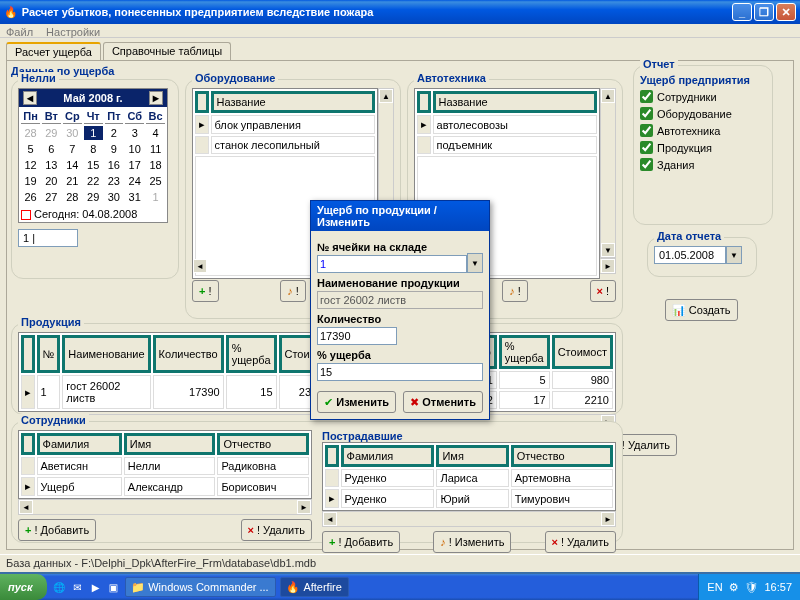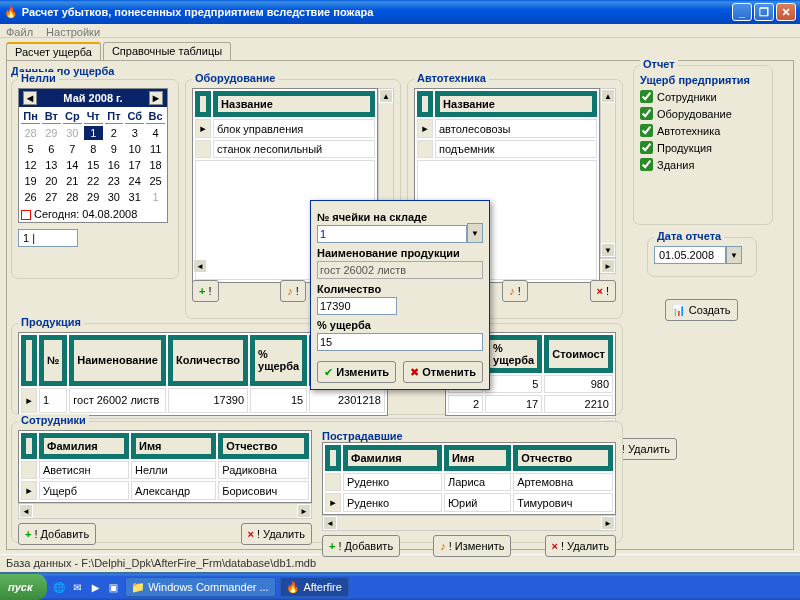--- a/index.html
+++ b/index.html
@@ -8,35 +8,35 @@
 .titlebar .title { flex: 1; padding-left: 4px; }
 .titlebar .wbtn { width: 20px; height: 18px; background: linear-gradient(to bottom,#d97f5a,#c8573a); border: 1px solid #fff; border-radius: 3px; margin-left: 2px; display: flex; align-items: center; justify-content: center; color: #fff; font-weight: bold; }
 .titlebar .wbtn.blue { background: linear-gradient(to bottom,#4a8fe8,#2a6fd0); }
 .menubar { background: #ece9d8; height: 14px; padding: 2px 6px; color: #777; border-bottom: 1px solid #ccc; }
 .menubar span { margin-right: 10px; }
 .appbody { background: #ece9d8; height: 516px; padding: 4px 6px; position: relative; }
 .tabs { display: flex; }
 .tab { background: #ece9d8; border: 1px solid #aca899; border-bottom: none; padding: 2px 8px; margin-right: 2px; border-radius: 3px 3px 0 0; }
 .tab.active { background: #ece9d8; border-top: 2px solid #e8a400; }
 .tabpane { border: 1px solid #aca899; height: 490px; background: #ece9d8; padding: 4px; position: relative; }
-.group { border: 1px solid #d0d0bf; border-radius: 7px; padding: 8px 6px 6px 6px; position: absolute; background: #ece9d8; }
+.group { border: 1px solid #d0d0bf; border-radius: 12px; padding: 8px 6px 6px 6px; position: absolute; background: #ece9d8; }
 .group > .legend { position: absolute; top: -8px; left: 6px; background: #ece9d8; color: #003399; font-weight: bold; padding: 0 3px; }
 .calnav { background: #0a246a; color: #fff; display: flex; align-items: center; justify-content: space-between; padding: 2px 4px; font-weight: bold; }
 .calnav .navbtn { background: #ece9d8; color: #000; width: 14px; height: 14px; display: flex; align-items: center; justify-content: center; border: 1px solid #888; }
 .calendar { background: #fff; border: 1px solid #888; width: 150px; }
 .caltable { width: 100%; text-align: center; font-size: 10px; }
 .caltable th { color: #0a246a; border-bottom: 1px solid #888; padding: 1px; }
 .caltable td { padding: 1px 2px; }
 .caltable td.sel { background: #0a246a; color: #fff; }
 .caltable td.dim { color: #aaa; }
 .today { font-size: 10px; padding: 2px; }
 .today .sq { display: inline-block; width: 10px; height: 10px; border: 1px solid red; margin-right: 3px; vertical-align: middle; }
 .txtfield { background: #fff; border: 1px solid #7f9db9; padding: 2px 4px; height: 18px; }
 .grid { background: #fff; border: 1px solid #888; }
-.grid th { background: #ece9d8; border: 5px solid #0f766e; padding: 2px 3px; text-align: left; font-weight: bold; }
+.grid th { background: #ece9d8; border: 3px solid #0f766e; padding: 2px 3px; text-align: left; font-weight: normal; }
 .grid td { border: 1px solid #ddd; padding: 2px 3px; }
 .grid .rowhdr { background: #ece9d8; width: 12px; text-align: center; }
 .scroll-v { width: 16px; background: #ece9d8; border: 1px solid #ccc; display: flex; flex-direction: column; justify-content: space-between; }
 .scroll-v .arr, .scroll-h .arr { background: #dcdac9; border: 1px solid #fff; height: 14px; width: 14px; display: flex; align-items: center; justify-content: center; font-size: 8px; }
 .scroll-h { height: 16px; background: #ece9d8; border: 1px solid #ccc; display: flex; justify-content: space-between; }
 .btn { background: #ece9d8; border: 1px solid #888; border-radius: 3px; padding: 2px 6px; display: inline-flex; align-items: center; gap: 3px; height: 22px; cursor: pointer; }
 .btn .ic { font-weight: bold; }
 .ic-add { color: #090; }
 .ic-edit { color: #c60; }
 .ic-del { color: #c00; }
@@ -394,20 +394,21 @@
             <div class="btn"><span class="ic ic-del">×</span>! <span>Удалить</span></div>
           </div>
         </div>
       </div>
     </div>
 
   </div>
 </div>
 
 <div class="dialog">
+  <div class="dtitle">Ущерб по продукции / Изменить</div>
   <div class="dbody">
     <span class="lbl">№ ячейки на складе</span>
     <div class="combo">
         <div class="fld" style="flex:1;background:#fff;color:#00f">1</div>
         <div class="arrow">▼</div>
       </div>
     <span class="lbl">Наименование продукции</span>
     <div class="fld gray">гост 26002 листв</div>
     <span class="lbl">Количество</span>
     <div class="fld" style="width:80px">17390</div>
@@ -439,13 +440,19 @@
       <span>▣</span>
     </div>
   <div class="taskbtn">
       <span>📁</span>
       <span>Windows Commander ...</span>
     </div>
   <div class="taskbtn active">
       <span>🔥</span>
       <span>Afterfire</span>
     </div>
+  <div class="tray">
+    <span>EN</span>
+    <span>⚙</span>
+    <span>🛡</span>
+    <span>16:57</span>
+  </div>
 </div>
 
 </body></html>

